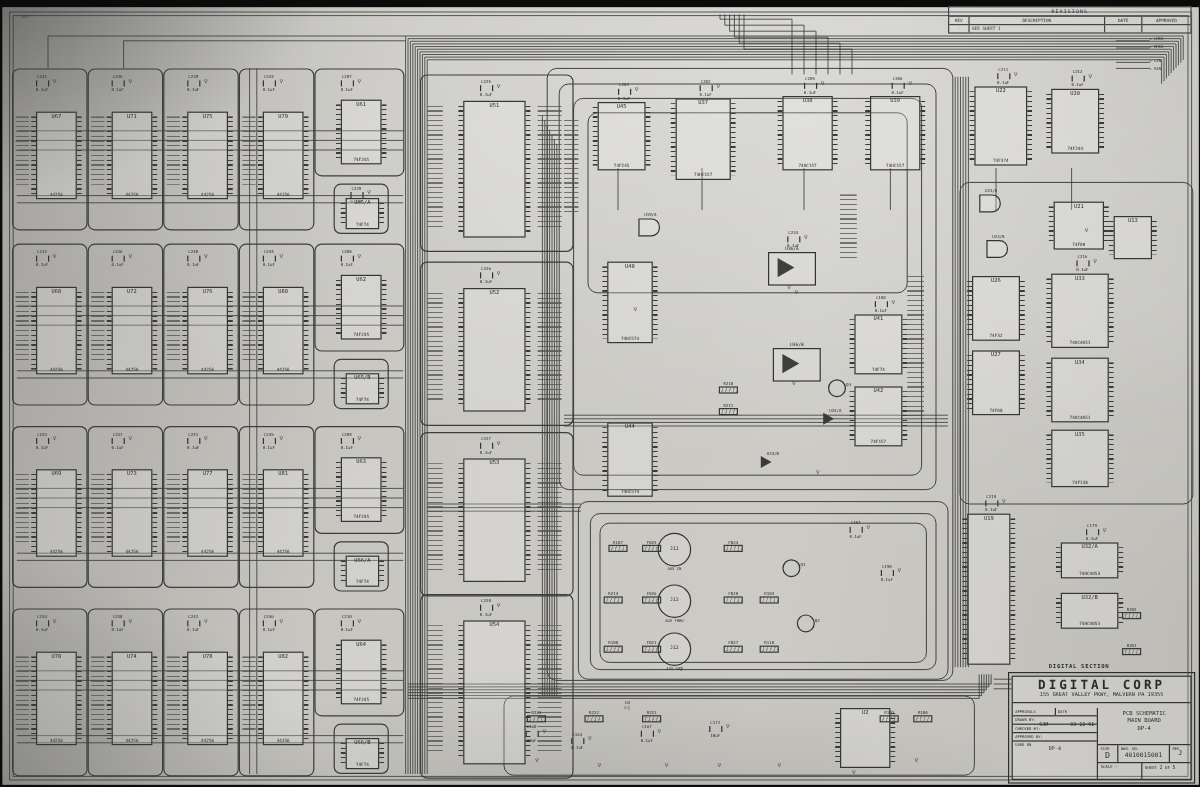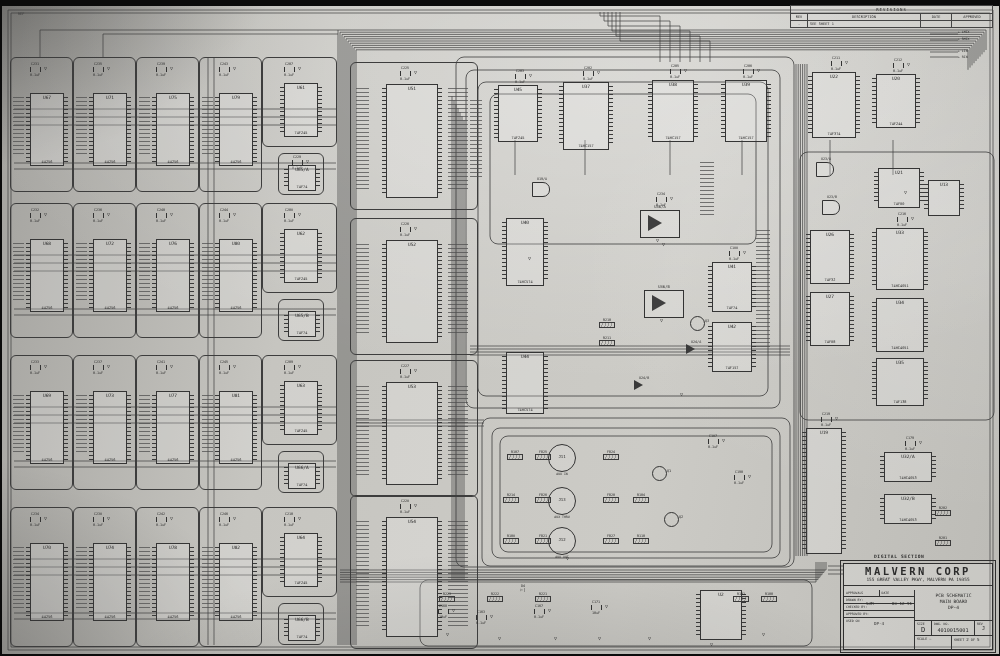--- a/index.html
+++ b/index.html
@@ -185,21 +185,21 @@
       <div class="c1">-</div>
       <div class="c2" style="text-align:left">SEE SHEET 1</div>
       <div class="c3"></div>
       <div class="c4"></div>
     </div>
   </div>
 
   <div class="lbl" style="left:874px;top:555px;font-size:4.6px;font-weight:bold;letter-spacing:.6px;">DIGITAL SECTION</div>
 
   <div id="tblk">
-    <div class="comp">MALVERN CORP</div>
+    <div class="comp">DIGITAL CORP</div>
     <div class="addr">155 GREAT VALLEY PKWY, MALVERN PA  19355</div>
     <div id="tbgrid">
       <div class="tbl-l">
         <div class="cell hrow" style="padding:0;">
           <div class="cell">APPROVALS</div>
           <div class="cell">DATE</div>
         </div>
         <div class="cell">
           <span>DRAWN BY:</span>
           <span class="v4" style="position:absolute;left:22px;top:5px;">SJM</span>

